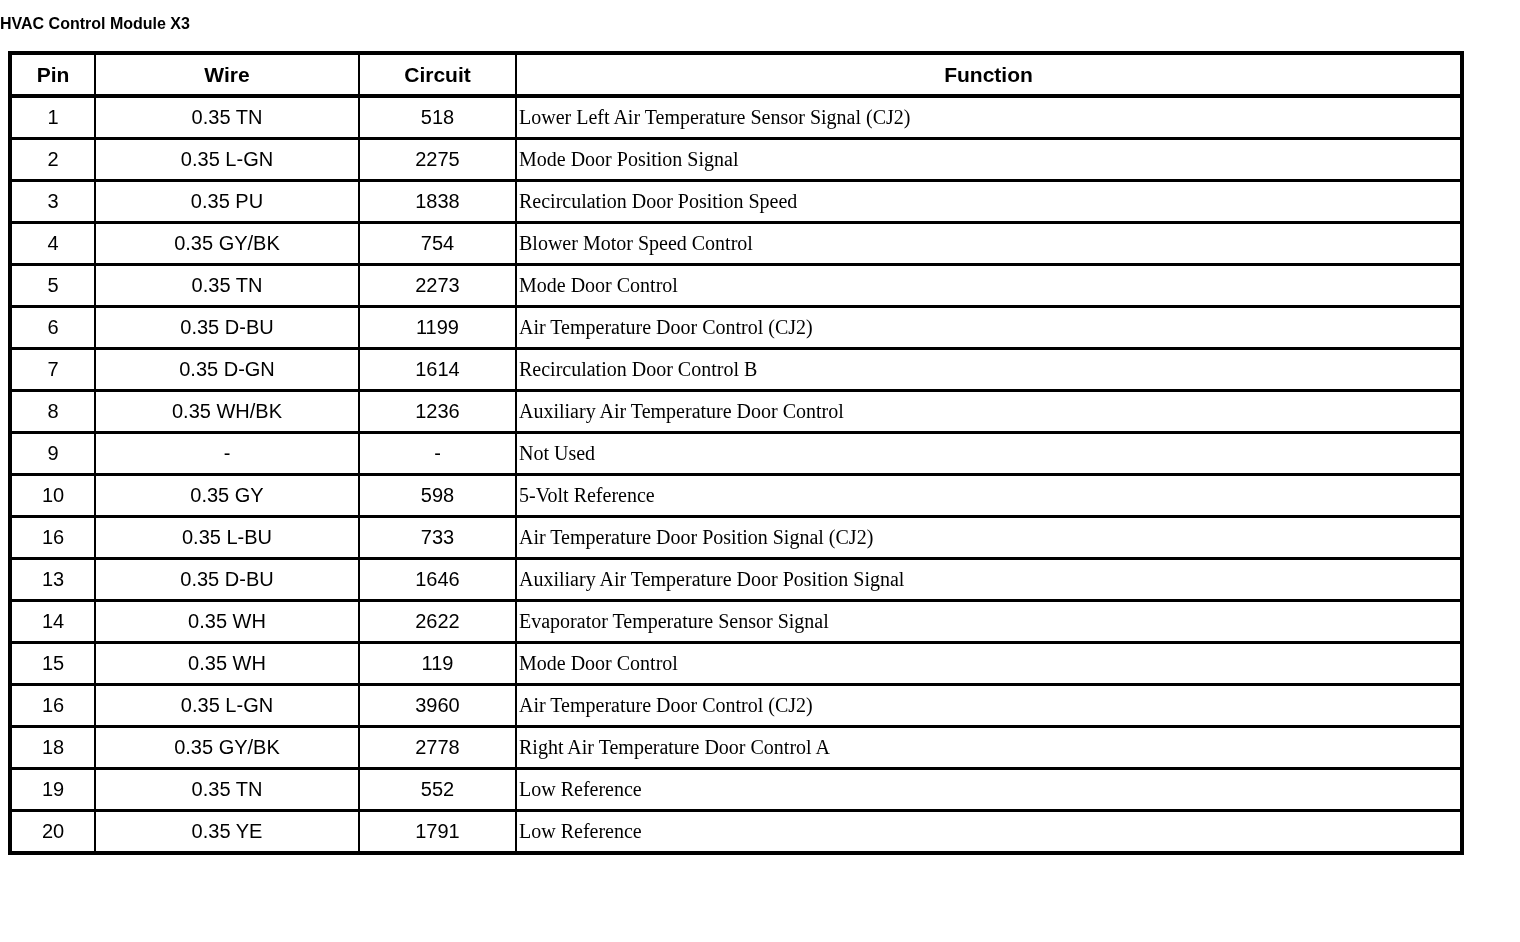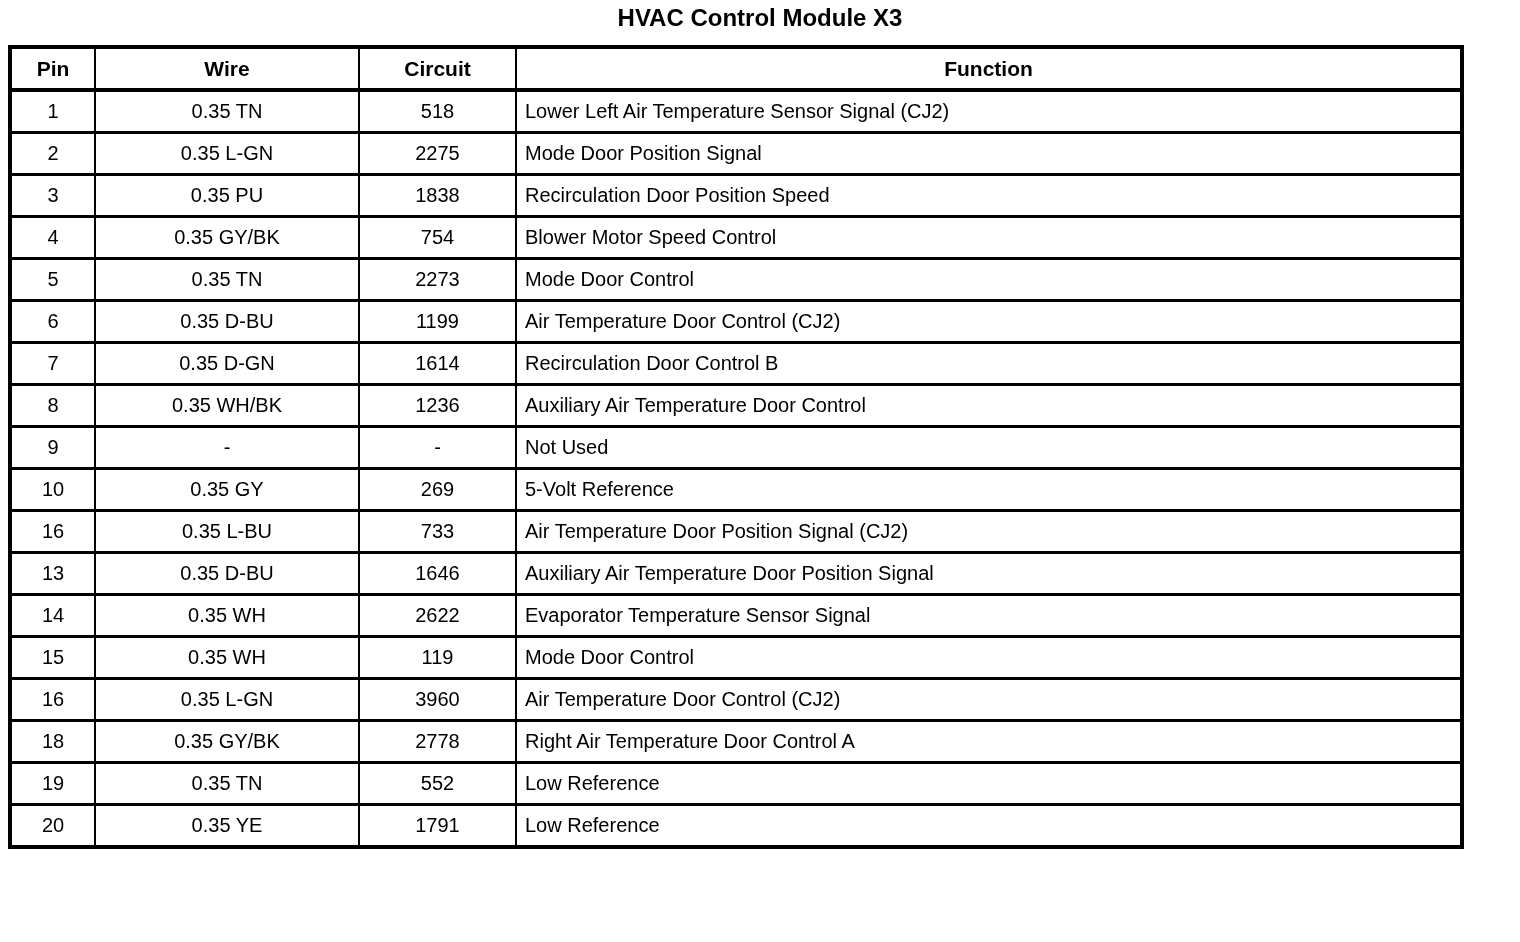--- a/index.html
+++ b/index.html
@@ -9,25 +9,24 @@
     color: #000000;
     font-family: "Liberation Sans", sans-serif;
   }
   .page {
     width: 1520px;
     height: 942px;
     background: #ffffff;
     overflow: hidden;
   }
   .title {
-    text-align: center;
     font-weight: bold;
-    font-size: 24px;
+    font-size: 16px;
     line-height: 24px;
-    padding-top: 6px;
+    padding-top: 12px;
   }
   table.pinout {
     border-collapse: collapse;
     table-layout: fixed;
     width: 1456px;
     margin: 15px 8px 0 8px;
     border: 4px solid #000000;
   }
   col.c-pin     { width: 85px;  }
   col.c-wire    { width: 264px; }
@@ -46,21 +45,22 @@
     white-space: nowrap;
     overflow: hidden;
   }
   th {
     font-weight: bold;
     font-size: 21px;
     border-bottom-width: 4px;
   }
   td.fn {
     text-align: left;
-    padding-left: 8px;
+    padding-left: 2px;
+    font-family: Liberation Serif, serif;
   }
 </style>
 </head>
 <body>
 
 <div class="page">
   <div class="title">HVAC Control Module X3</div>
 
   <table class="pinout">
     <colgroup>
@@ -128,21 +128,21 @@
         </tr>
         <tr>
           <td>9</td>
           <td>-</td>
           <td>-</td>
           <td class="fn">Not Used</td>
         </tr>
         <tr>
           <td>10</td>
           <td>0.35 GY</td>
-          <td>269</td>
+          <td>598</td>
           <td class="fn">5-Volt Reference</td>
         </tr>
         <tr>
           <td>16</td>
           <td>0.35 L-BU</td>
           <td>733</td>
           <td class="fn">Air Temperature Door Position Signal (CJ2)</td>
         </tr>
         <tr>
           <td>13</td>

